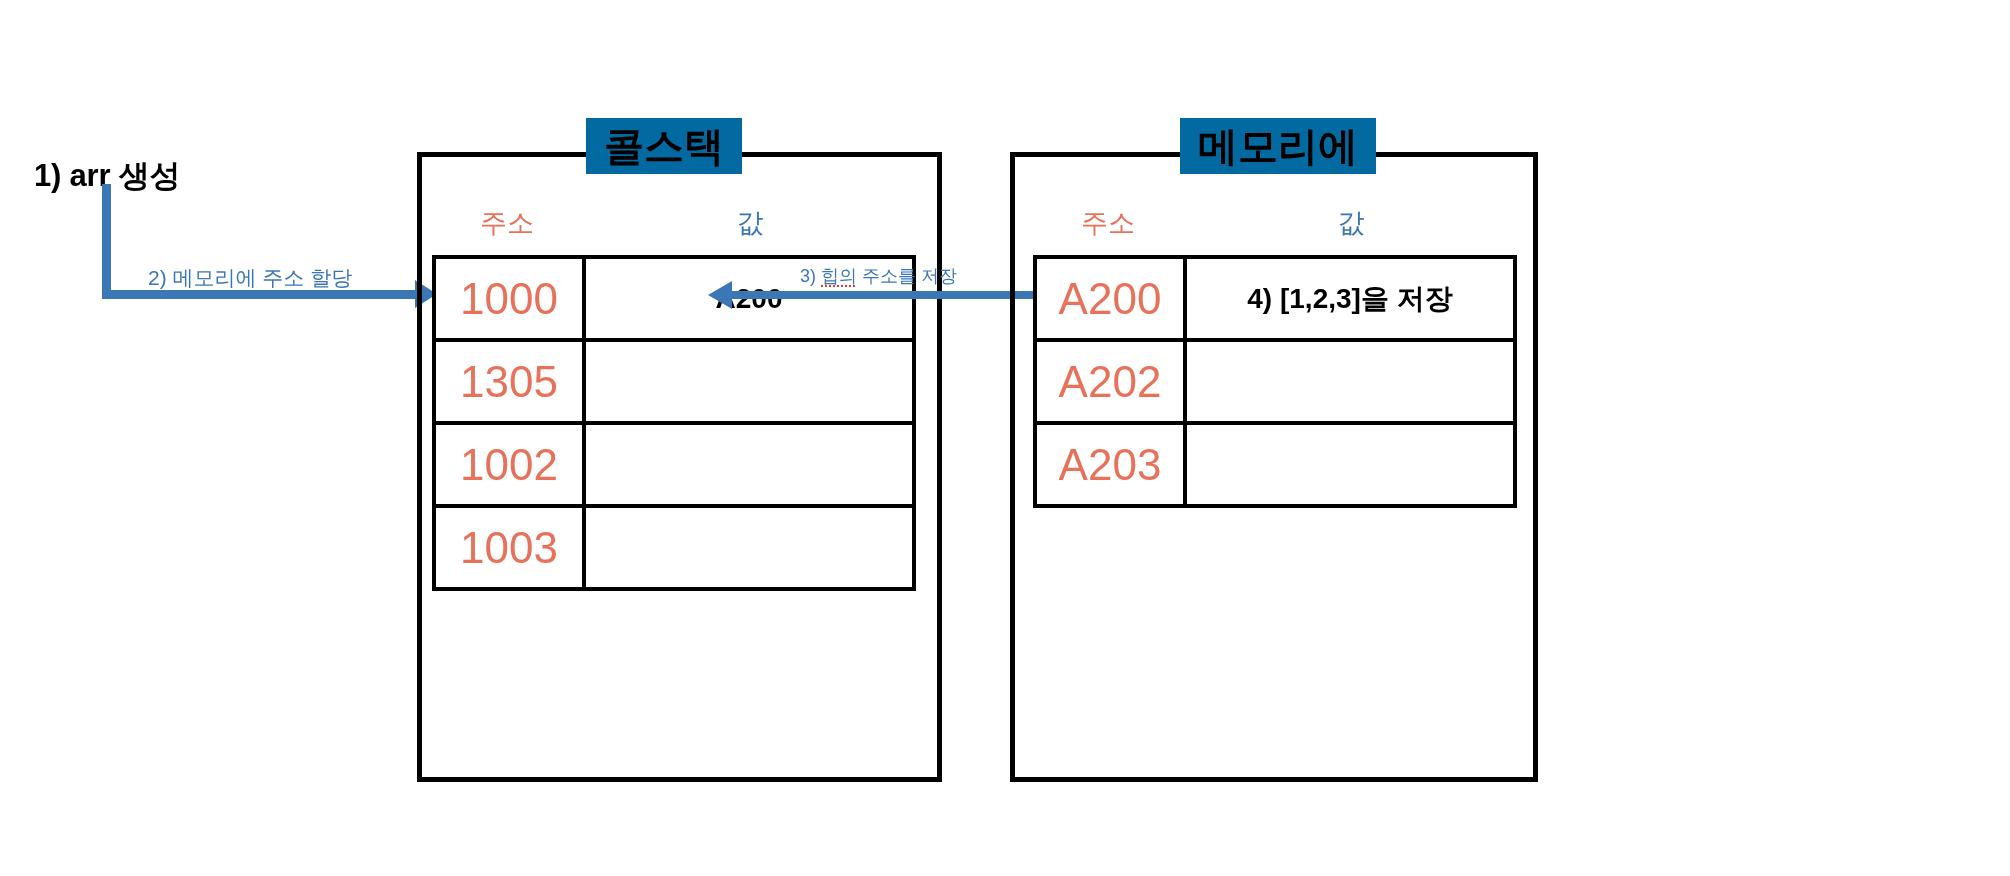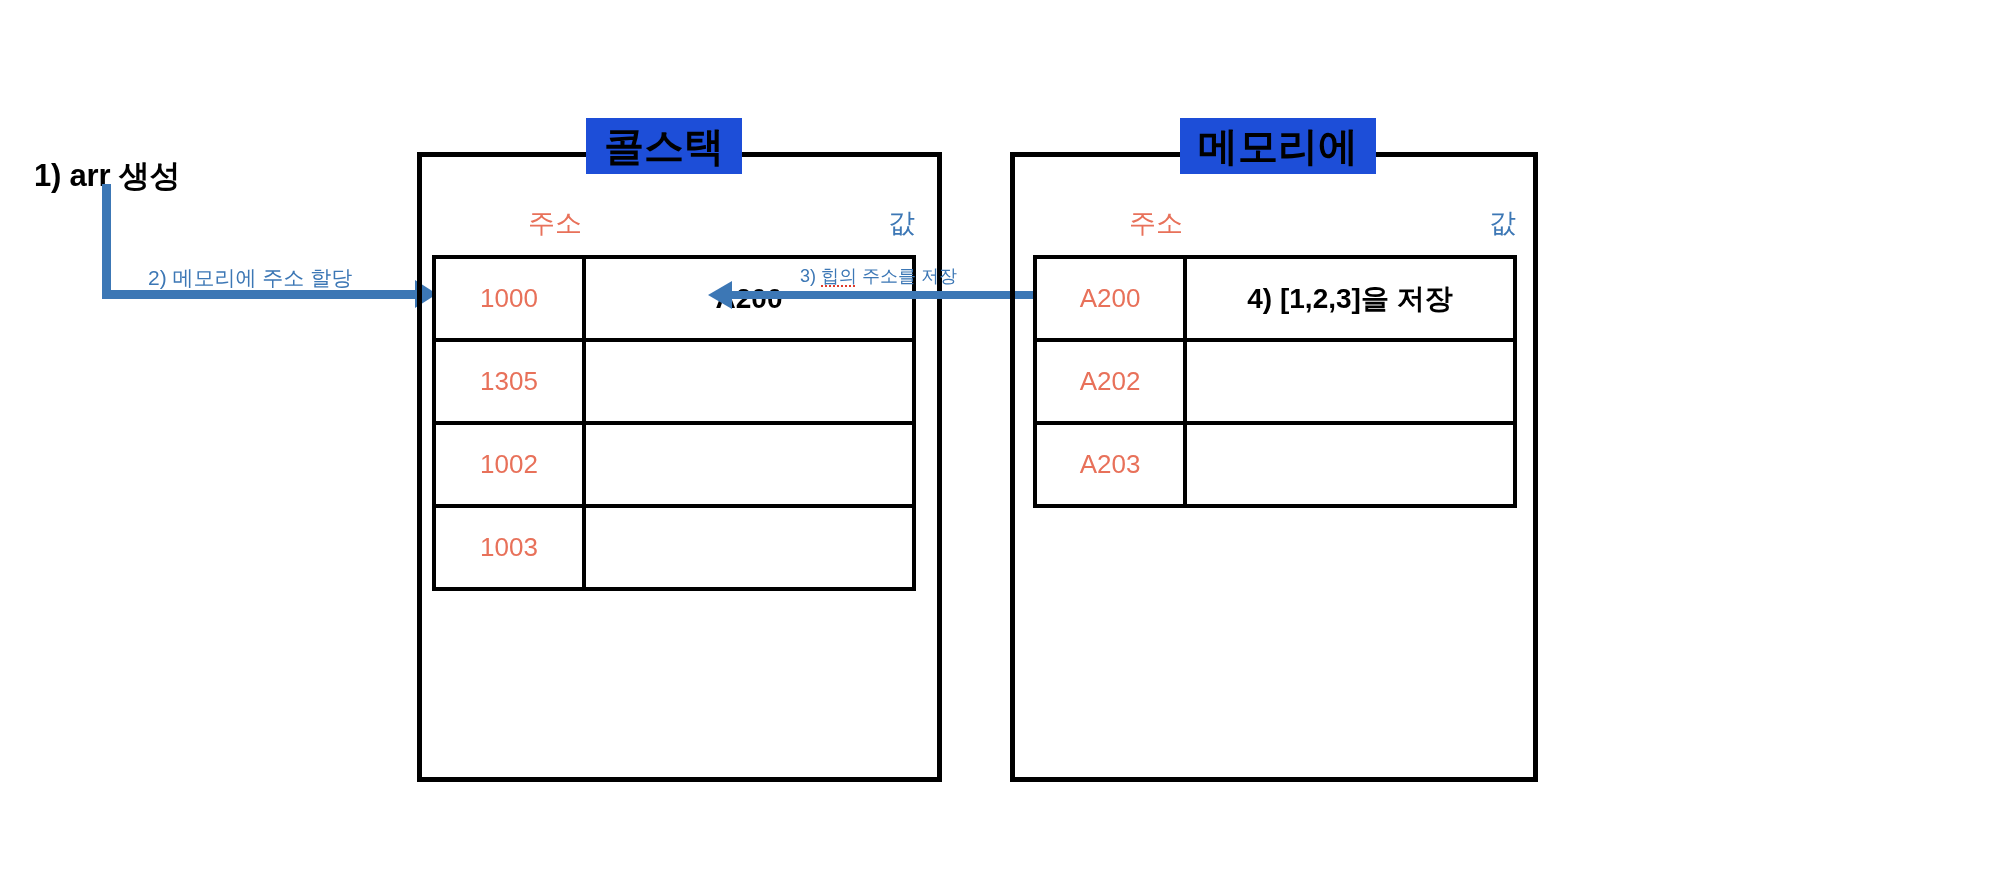--- a/index.html
+++ b/index.html
@@ -20,47 +20,47 @@
   
   .region-box{border:5px solid #000;box-sizing:border-box;background:transparent;}
   #callstack-box{left:417px;  top:152px; width:525px; height:630px;}
   #heap-box{     left:1010px; top:152px; width:525px; height:630px;}
   
   #heap-box{width:528px;}
 
   
   .region-title{
     top:118px; height:56px; line-height:56px;
-    background:#1d4ed8; padding:0 18px;
+    background:#0369a1; padding:0 18px;
     font-size:40px; font-weight:bold; color:#000;
     white-space:nowrap; text-align:center;
   }
   #callstack-title{left:586px;}
   #heap-title{left:1180px;}
 
   
   .col-head{
-    font-size:27px; font-weight:500; white-space:nowrap; text-align:right;
+    font-size:27px; font-weight:500; white-space:nowrap; text-align:center;
   }
   .col-head.addr{color:#E8715A;}
   .col-head.val{color:#3C77B5;}
   #cs-head-addr{left:432px; top:205px; width:150px;}
   #cs-head-val {left:585px; top:205px; width:330px;}
   #hp-head-addr{left:1033px;top:205px; width:150px;}
   #hp-head-val {left:1186px;top:205px; width:330px;}
 
   
   .mem-table{border-collapse:collapse;table-layout:fixed;background:#fff;}
   .mem-table td{
     border:4px solid #000; height:83px; padding:0;
     vertical-align:middle; box-sizing:border-box;
   }
   .mem-table td.addr{
     width:150px; text-align:center;
-    color:#E8715A; font-size:26px; font-weight:400;
+    color:#E8715A; font-size:44px; font-weight:400;
   }
   .mem-table td.val{
     width:330px; text-align:center;
     color:#000; font-size:28px; font-weight:bold; white-space:nowrap;
   }
   #callstack-table{left:432px; top:255px;}
   #callstack-table td.val{width:330px;}
   #heap-table{left:1033px; top:255px;}
   #heap-table td.val{width:330px;}
 

